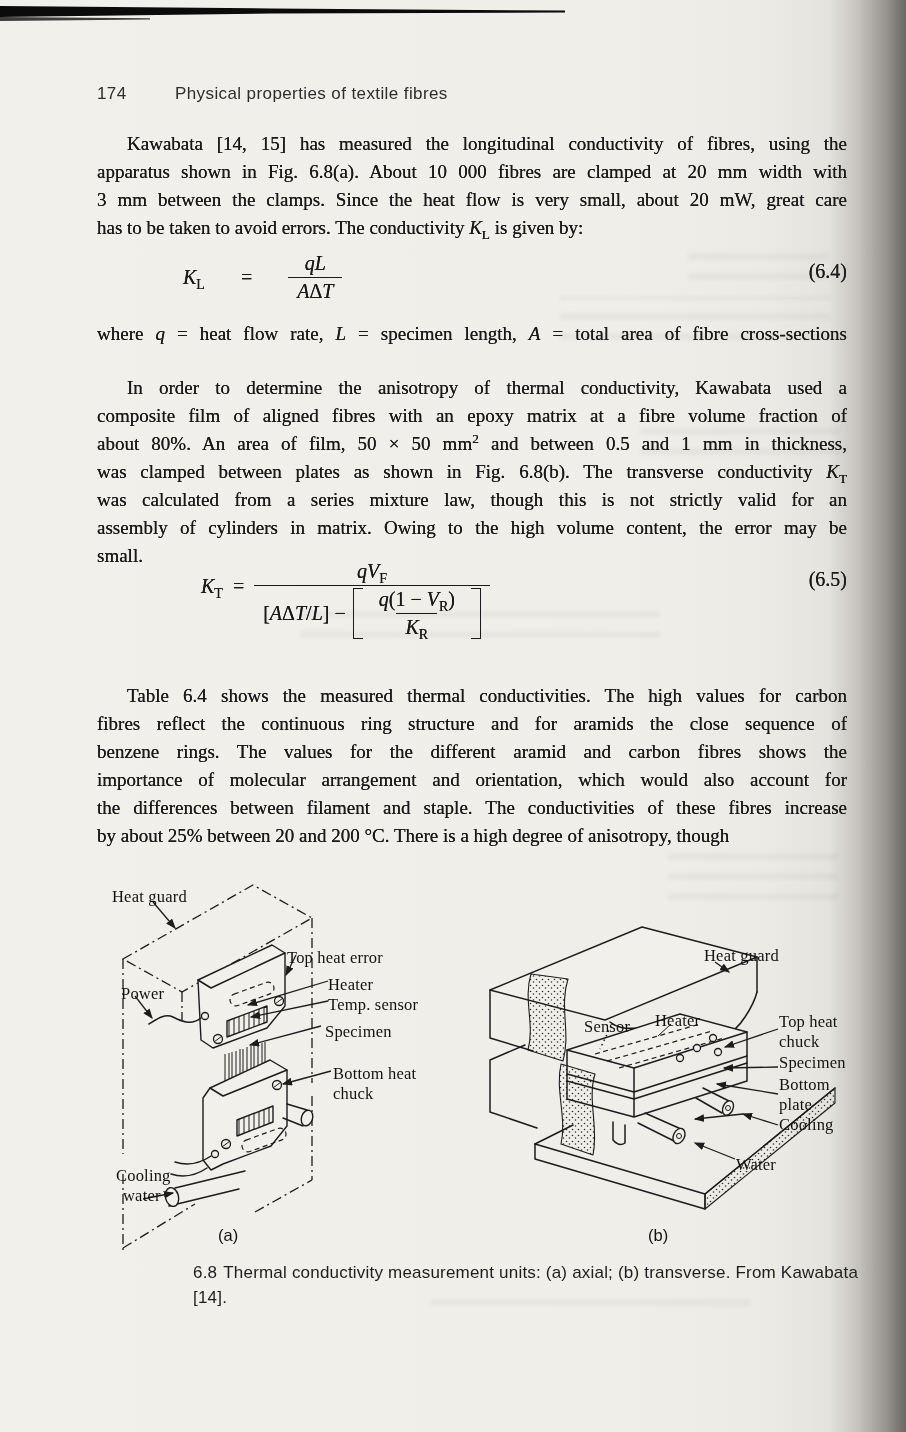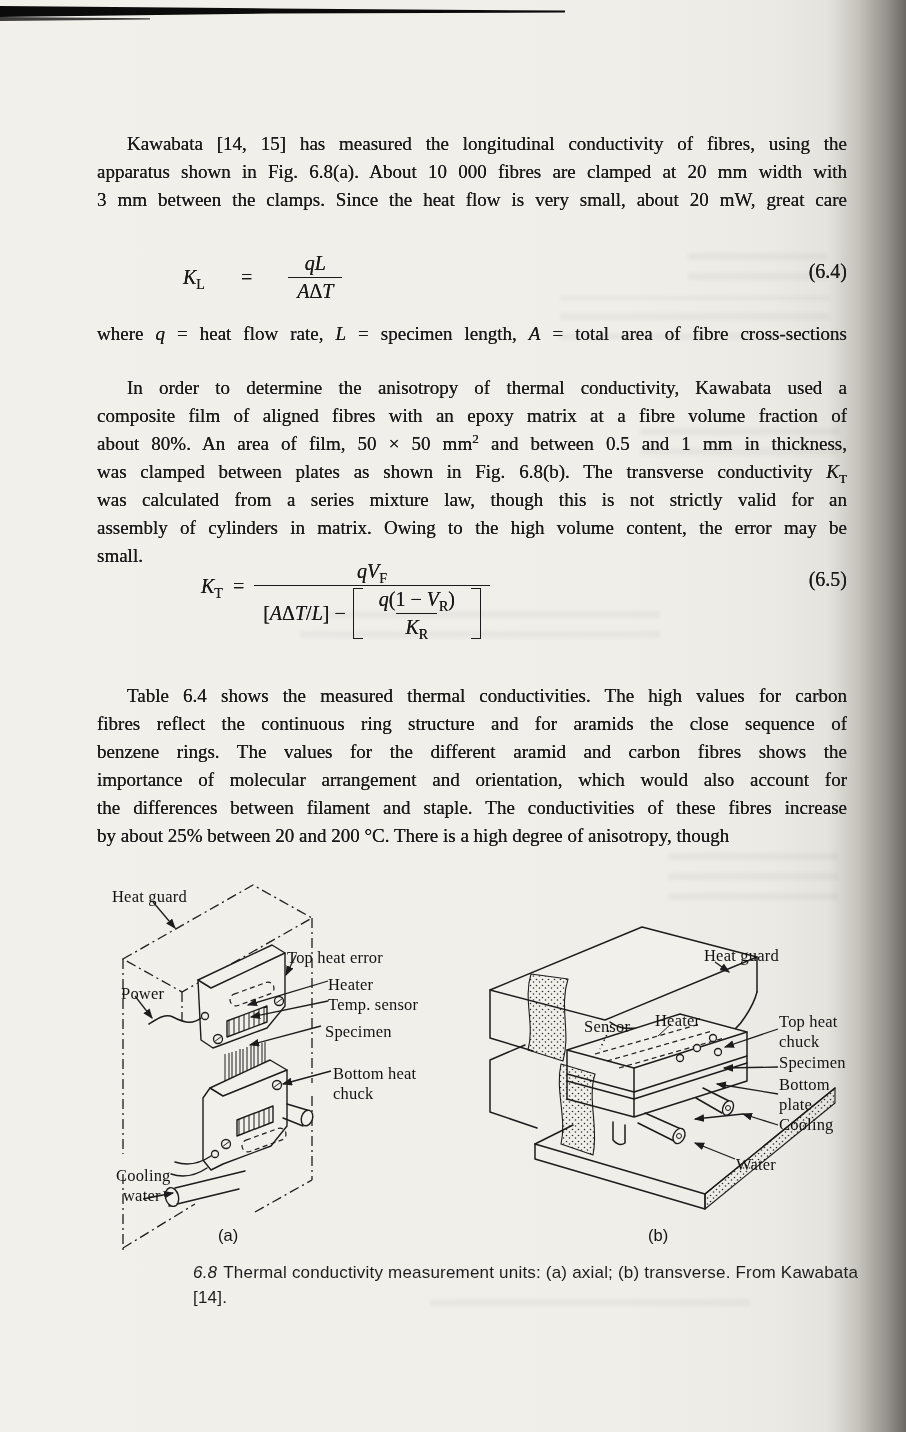--- a/index.html
+++ b/index.html
@@ -41,21 +41,21 @@
   .bkt.l{border-left:1.8px solid #1a1a1a;border-top:1.8px solid #1a1a1a;border-bottom:1.8px solid #1a1a1a;}
   .bkt.r{border-right:1.8px solid #1a1a1a;border-top:1.8px solid #1a1a1a;border-bottom:1.8px solid #1a1a1a;}
   .eqnum{margin-left:auto;align-self:flex-start;margin-top:8px;}
   .eq2 .lhs,.eq2 .sign{position:relative;top:-13px;}
   
   .fig-label{position:absolute;font-family:Liberation Serif, serif;font-size:16.5px;
              color:#121212;white-space:nowrap;letter-spacing:.2px;}
   .fig-tag{position:absolute;font-family:"Liberation Sans",sans-serif;font-size:16.5px;color:#121212;}
   .caption{position:absolute;left:193px;top:1260px;width:670px;
            font-family:"Liberation Sans",sans-serif;font-size:17px;line-height:25px;color:#1d1d1d;letter-spacing:.2px;}
-  .cap-num{font-style:italic;margin-right:6px;}
+  .cap-num{margin-right:6px;}
   
   svg{position:absolute;overflow:visible;}
   .ln{fill:none;stroke:#1c1c1c;stroke-width:1.5;stroke-linejoin:round;stroke-linecap:round;}
   .thin{fill:none;stroke:#1c1c1c;stroke-width:1;}
   .dd{fill:none;stroke:#1c1c1c;stroke-width:1.3;stroke-dasharray:10 4 2 4;}
   .dash{fill:none;stroke:#1c1c1c;stroke-width:1.2;stroke-dasharray:5 3.5;}
   .dot{fill:none;stroke:#1c1c1c;stroke-width:1.5;stroke-dasharray:1.5 3.5;}
   .paperfill{fill:#f1f0eb;stroke:#1c1c1c;stroke-width:1.4;stroke-linejoin:round;}
   .stipfill{fill:url(#stipple);stroke:#1c1c1c;stroke-width:1.1;stroke-linejoin:round;}
   .arrow{fill:none;stroke:#1c1c1c;stroke-width:1.3;}
@@ -68,25 +68,30 @@
 
   <div class="topbar"></div>
   <div class="topbar2"></div>
   <div class="ghost" style="left:688px;top:246px;width:140px;height:34px;"></div>
   <div class="ghost" style="left:560px;top:296px;width:270px;height:44px;"></div>
   <div class="ghost" style="left:640px;top:425px;width:200px;height:30px;"></div>
   <div class="ghost" style="left:300px;top:598px;width:360px;height:40px;"></div>
   <div class="ghost" style="left:668px;top:845px;width:170px;height:55px;"></div>
   <div class="ghost" style="left:430px;top:1286px;width:320px;height:20px;"></div>
 
+  <div class="header">
+    <span class="pagenum">174</span>
+    <span class="runtitle">Physical properties of textile fibres</span>
+  </div>
 
   <div class="para indent" style="top:130px;">
       <div class="jline">Kawabata [14, 15] has measured the longitudinal conductivity of fibres, using the</div>
       <div class="jline">apparatus shown in Fig. 6.8(a). About 10 000 fibres are clamped at 20 mm width with</div>
       <div class="jline">3 mm between the clamps. Since the heat flow is very small, about 20 mW, great care</div>
+      <div class="jline jlast">has to be taken to avoid errors. The conductivity <i>K</i><sub>L</sub> is given by:</div>
     </div>
 
   <div class="eq" style="top:252px;gap:26px;">
     <span class="lhs"><i>K</i><sub>L</sub></span>
     <span class="sign">=</span>
     <span class="frac">
       <span class="num"><i>qL</i></span>
       <span class="den"><i>A</i>Δ<i>T</i></span>
     </span>
     <span class="eqnum">(6.4)</span>

